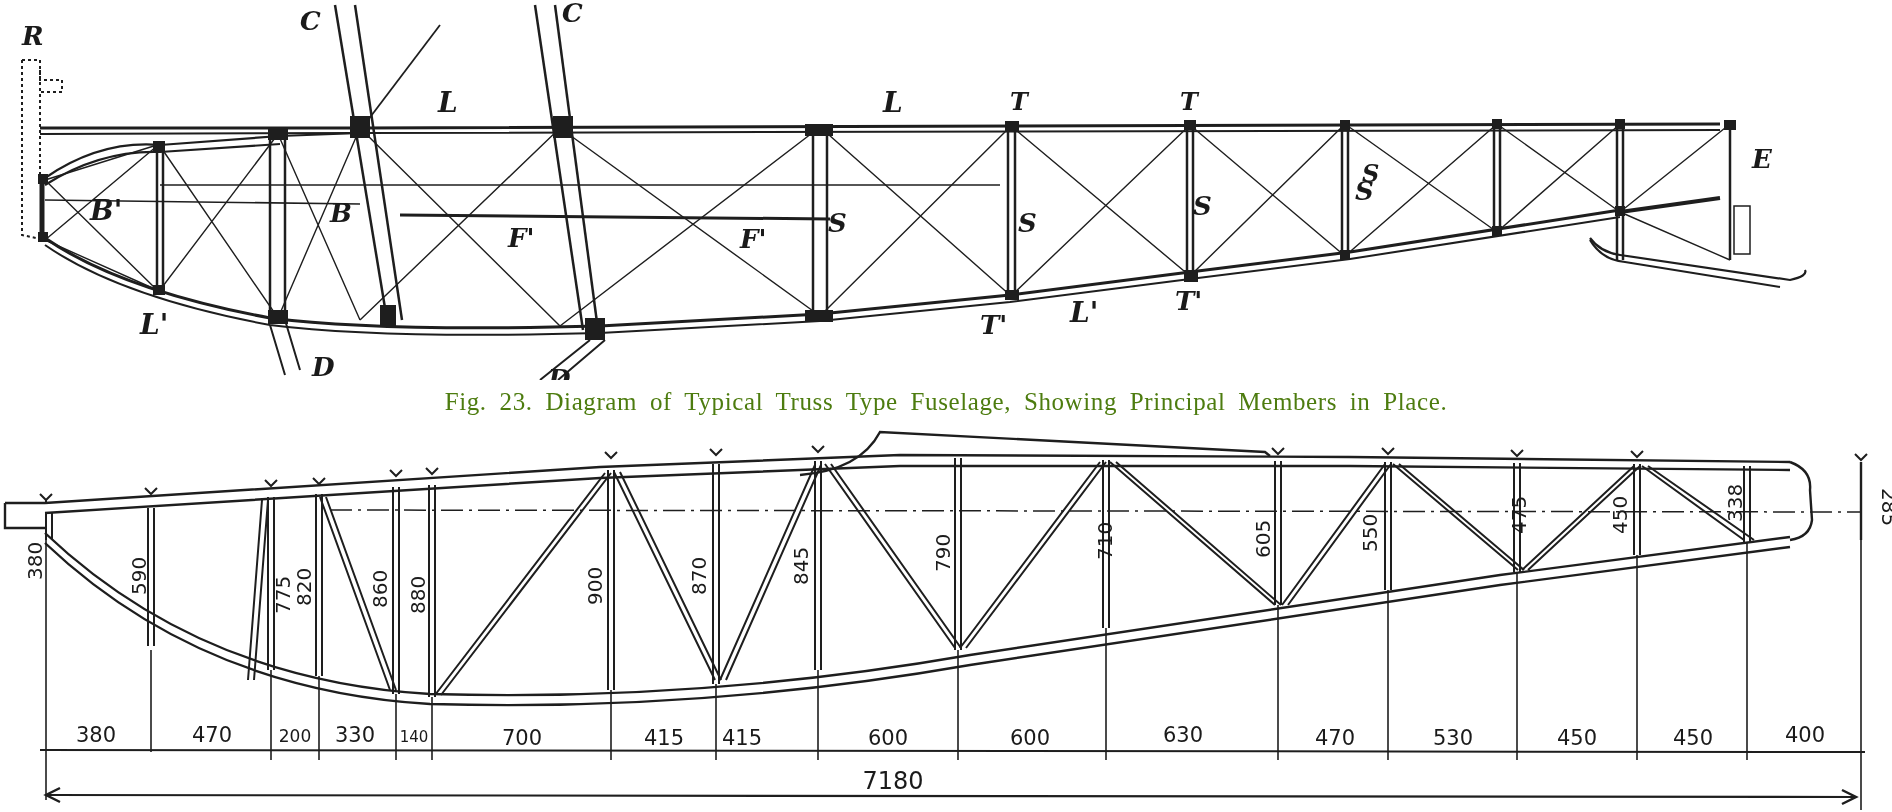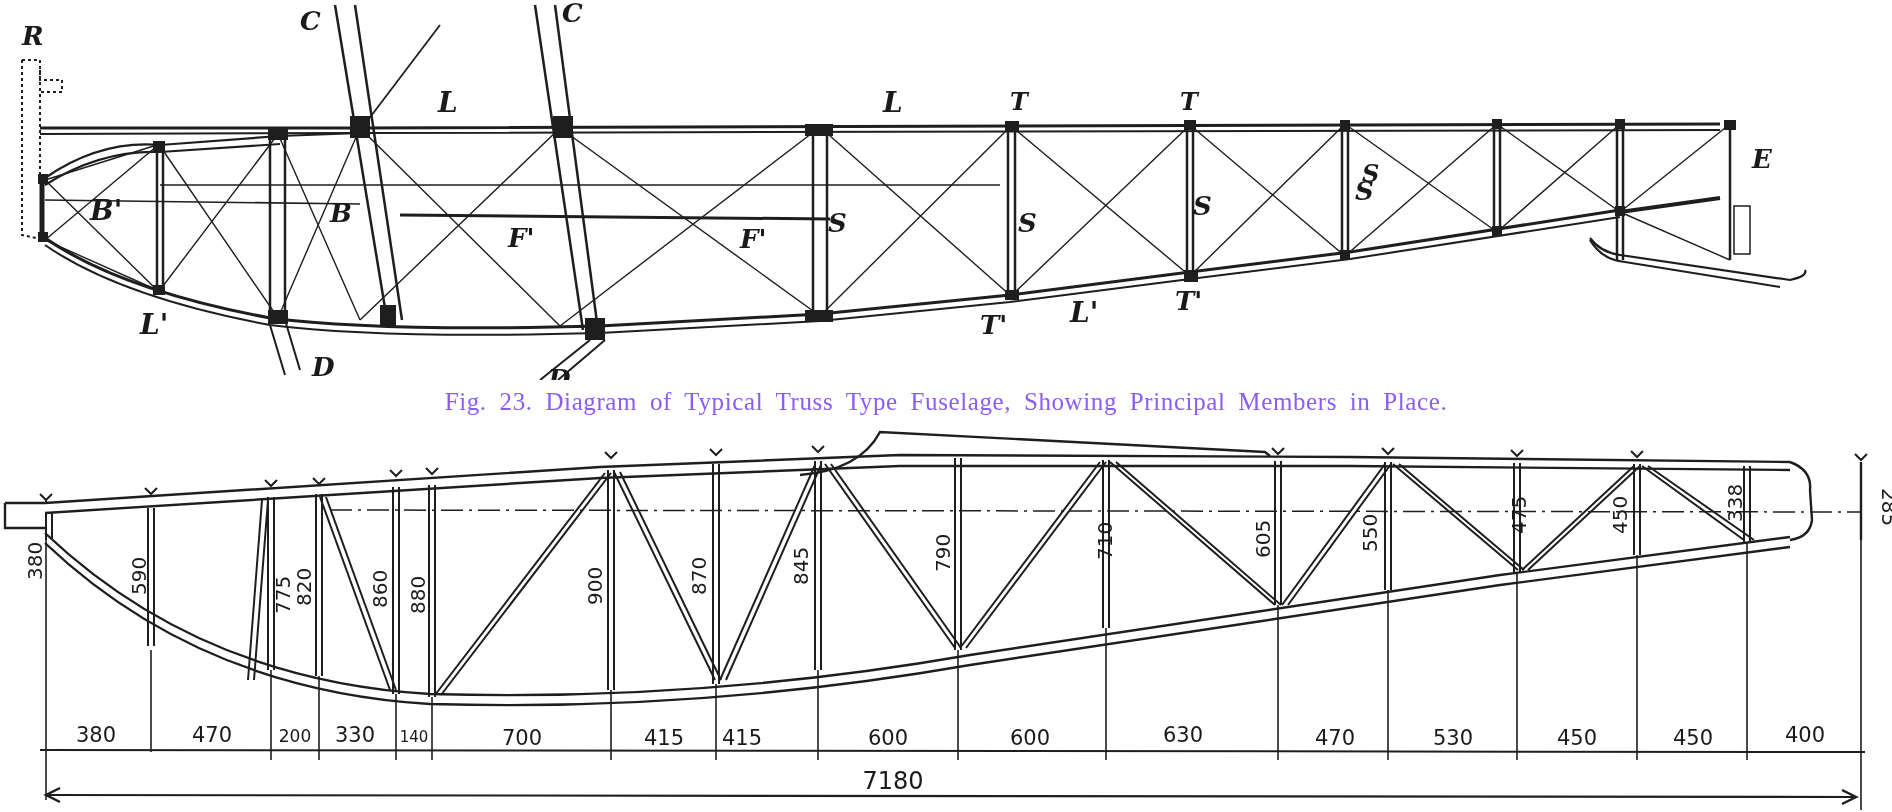--- a/index.html
+++ b/index.html
@@ -1,18 +1,18 @@
 <!DOCTYPE html>
 <html><head>
   <meta charset="utf-8">
   <style>
     html, body { margin: 0; padding: 0; background: #ffffff; }
     body { width: 1892px; height: 812px; position: relative; overflow: hidden; font-family: "DejaVu Serif", serif; color: #1a1a1a; }
     #fig23 { position: absolute; left: 0; top: 0; width: 1892px; height: 380px; }
-    #fig-caption { position: absolute; left: 0; top: 388px; width: 1892px; text-align: center; font-family: "Liberation Serif", serif; font-size: 25px; letter-spacing: 0.6px; word-spacing: 6px; color: #8b5cf6; }
+    #fig-caption { position: absolute; left: 0; top: 388px; width: 1892px; text-align: center; font-family: "Liberation Serif", serif; font-size: 25px; letter-spacing: 0.6px; word-spacing: 6px; color: #4d7c0f; }
     #fig-lower { position: absolute; left: 0; top: 420px; width: 1892px; height: 392px; }
     .ink { stroke: #1e1e1e; fill: none; }
     .lbl { font-family: "DejaVu Serif", serif; font-style: italic; font-weight: bold; fill: #1a1a1a; }
     .dim { font-family: "DejaVu Sans", sans-serif; fill: #1a1a1a; }
   </style>
 </head>
 <body>
 
 <svg id="fig23" viewBox="0 0 1892 380" xmlns="http://www.w3.org/2000/svg">
   <g class="ink" stroke-width="2.2">

